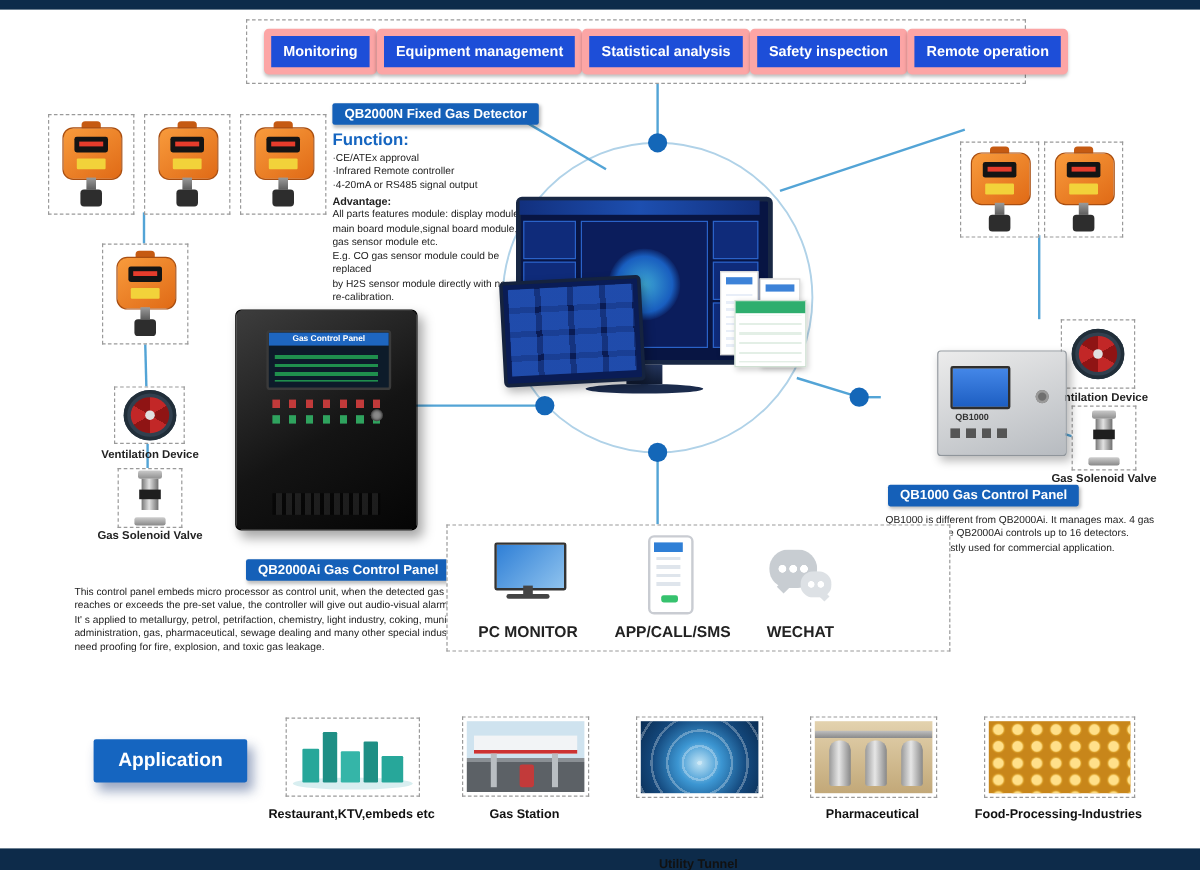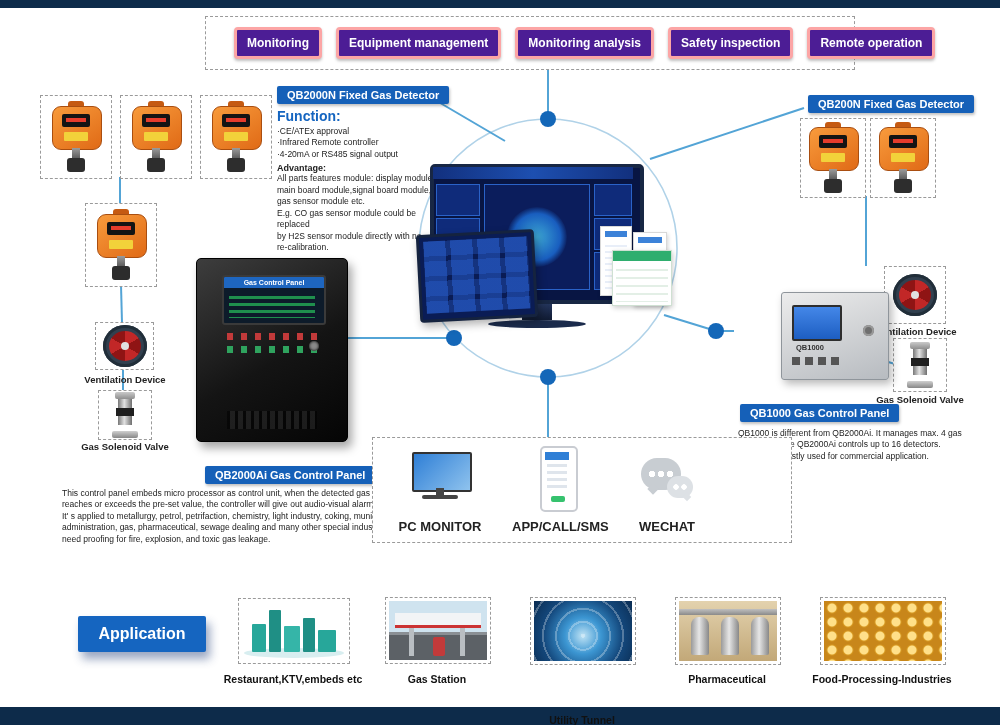--- a/index.html
+++ b/index.html
@@ -19,23 +19,23 @@
   .lines .dot{fill:#1467b8;}
 
   .z2{z-index:2;}
 
   
   .dashed{border:1px dashed #9a9a9a;background:#fff;}
 
   
   .navbox{left:205px;top:16px;width:650px;height:54px;display:flex;align-items:center;
           justify-content:space-between;padding:0 14px;box-sizing:border-box;}
-  .nav-btn{background:#4c1d95;color:#fff;font-weight:bold;font-size:12px;padding:6px 10px;
-           border-radius:4px;border:3px solid #fca5a5;box-shadow:0 2px 3px rgba(0,0,0,.25);
-           white-space:nowrap;cursor:pointer;margin-left:14px;}
+  .nav-btn{background:#1d4ed8;color:#fff;font-weight:bold;font-size:12px;padding:6px 10px;
+           border-radius:4px;border:6px solid #fca5a5;box-shadow:0 2px 3px rgba(0,0,0,.25);
+           white-space:nowrap;cursor:pointer;}
 
   
   .blue-label{background:#1560b8;color:#fff;font-weight:bold;font-size:11px;
               padding:3px 10px;border-radius:2px;box-shadow:1px 2px 3px rgba(0,0,0,.25);
               white-space:nowrap;}
 
   .preline{white-space:pre-line;}
 
   
   .fn-head{color:#1565c0;font-weight:bold;font-size:14px;margin-bottom:2px;}
@@ -225,21 +225,21 @@
     <line x1="841" y1="348" x2="895" y2="364"></line>
     <circle class="dot" cx="548" cy="119" r="8"></circle>
     <circle class="dot" cx="454" cy="338" r="8"></circle>
     <circle class="dot" cx="548" cy="377" r="8"></circle>
     <circle class="dot" cx="716" cy="331" r="8"></circle>
   </svg>
 
   <div class="abs dashed navbox z2">
     <div class="nav-btn">Monitoring</div>
     <div class="nav-btn">Equipment management</div>
-    <div class="nav-btn">Monitoring analysis</div>
+    <div class="nav-btn">Statistical analysis</div>
     <div class="nav-btn">Safety inspection</div>
     <div class="nav-btn">Remote operation</div>
   </div>
 
   <div class="abs blue-label z2" style="left:277px;top:86px;">QB2000N Fixed Gas Detector</div>
 
   <div class="abs dashed det-box z2" style="left:40px;top:95px;width:70px;height:82px;">
     <div class="detector">
       <i class="det-top"></i>
         <i class="det-body"></i>
@@ -344,21 +344,20 @@
     <i class="mm-stand"></i>
       <i class="mm-base"></i>
   </div>
   <div class="abs monitor-2 z2">
     <i class="m2-grid"></i>
   </div>
   <div class="abs doc doc1 z2"></div>
   <div class="abs doc doc2 z2"></div>
   <div class="abs table-card z2"></div>
 
-  <div class="abs blue-label z2" style="left:808px;top:95px;">QB200N Fixed Gas Detector</div>
   <div class="abs dashed det-box z2" style="left:800px;top:118px;width:64px;height:78px;">
     <div class="detector">
       <i class="det-top"></i>
         <i class="det-body"></i>
         <i class="det-screen"></i>
       <i class="det-label"></i>
         <i class="det-neck"></i>
         <i class="det-sensor"></i>
     </div>
   </div>

